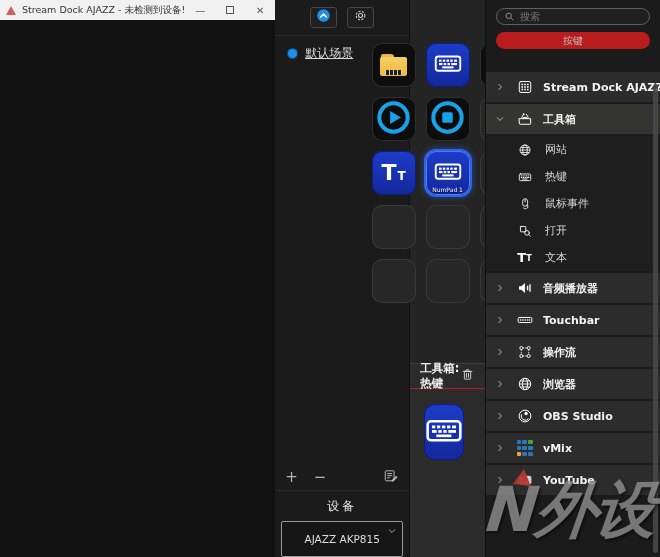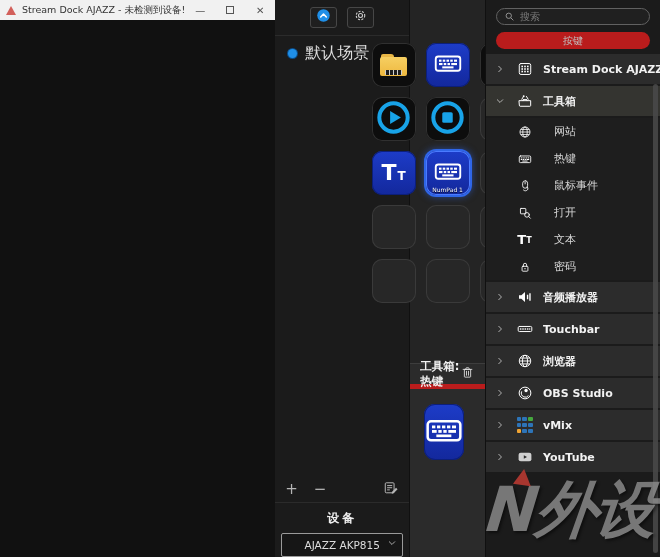--- a/index.html
+++ b/index.html
@@ -25,30 +25,30 @@
   .left { width:135px; background:#1b1b1b; border-right:1px solid #101010;
           display:flex; flex-direction:column; flex:0 0 auto; }
   .lp-toolbar { height:36px; display:flex; align-items:center; justify-content:center;
                 gap:10px; border-bottom:1px solid #2b2b2b; }
   .tool-btn { width:27px; height:21px; border:1px solid #474747; border-radius:3px;
               display:flex; align-items:center; justify-content:center; background:#1f1f1f; }
   .tool-btn svg { width:15px; height:15px; }
   .scene-row { height:24px; display:flex; align-items:center; gap:8px; padding:0 13px; margin-top:5px; }
   .scene-dot { width:9px; height:9px; border-radius:50%; background:#1f8fe8;
                box-shadow:0 0 0 1px #0b4d8a; flex:0 0 auto; }
-  .scene-label { color:#ddd; font-size:16px; }
+  .scene-label { color:#ddd; font-size:12px;text-decoration:underline; }
   .lp-spacer { flex:1; }
   .lp-bottom { height:26px; display:flex; align-items:center; padding:0 10px; gap:16px;
                border-bottom:1px solid #2b2b2b; }
   .pm-btn { color:#b5b5b5; font-size:15px; line-height:1; }
   .edit-btn { margin-left:auto; display:flex; }
   .edit-btn svg { width:16px; height:16px; }
-  .device-header { text-align:center; color:#eee; font-weight:bold; font-size:12px;
+  .device-header { text-align:center; color:#eee; font-weight:normal; font-size:12px;
                    letter-spacing:3px; padding:7px 0 5px; }
-  .device-select { margin:1px 6px 0; height:24px; border:1px solid #9a9a9a; border-radius:2px;
+  .device-select { margin:1px 6px 0; height:36px; border:1px solid #9a9a9a; border-radius:2px;
                    background:#161616; display:flex; align-items:center; justify-content:center;
                    color:#ddd; font-size:10.5px; position:relative; }
   .device-select .dd-chev { position:absolute; right:5px; top:4px; }
   .device-select .dd-chev svg { width:10px; height:10px; }
 
   
   .center { flex:1; display:flex; flex-direction:column; position:relative; min-width:0; }
   .grid-area { flex:1; position:relative; }
   #key-grid { position:absolute; top:43px; left:50%; transform:translateX(-50%);
               display:grid; grid-template-columns:repeat(3,44px); gap:10px; }
@@ -78,21 +78,21 @@
   .cgrid i:nth-child(3) { background:#45a83e; }
   .cgrid i:nth-child(7) { background:#f0a432; }
   .cgrid-key { width:32px; height:32px; gap:2.5px; }
   .cgrid-sm { width:16px; height:16px; gap:1.5px; }
   .cgrid-sm i { border-radius:1px; }
 
   
   .inspector { height:194px; background:#2b2b2b; border-top:1px solid #3d3d3d;
                display:flex; flex-direction:column; flex:0 0 auto; }
   .insp-header { height:25px; display:flex; align-items:center; padding:0 10px;
-                 border-bottom:5px solid #b91c1c;justify-content:space-between; }
+                 border-bottom:1px solid #b91c1c;justify-content:space-between; }
   .insp-title { color:#f0f0f0; font-size:11.5px; font-weight:bold; }
   .insp-trash { margin-left:auto; display:flex; }
   .insp-trash svg { width:15px; height:15px; }
   .insp-body { display:flex; padding:15px 14px 0; }
   .insp-key { width:56px; height:56px; border-radius:11px; background:linear-gradient(#1d3cc8,#13289c);
               box-shadow:inset 0 0 0 1px #0c1f7a; display:flex; align-items:center; justify-content:center; }
   .insp-key svg { width:40px; height:40px; }
   .insp-form { flex:1; margin-left:56px; display:flex; flex-direction:column; gap:11px; padding-top:2px; }
   .f-row { display:flex; align-items:center; gap:9px; }
   .f-label { width:38px; text-align:right; color:#cfcfcf; font-size:11px; flex:0 0 auto; }
@@ -108,31 +108,31 @@
   .right { width:175px; background:#1b1b1b; border-left:1px solid #101010; position:relative;
            display:flex; flex-direction:column; flex:0 0 auto; padding-top:8px; overflow:hidden; }
   .search-box { margin:0 10px; height:17px; border:1px solid #616161; border-radius:9px;
                 background:#202020; display:flex; align-items:center; padding:0 7px; gap:5px; }
   .search-box svg { width:11px; height:11px; flex:0 0 auto; }
   .search-input { flex:1; background:transparent; border:none; outline:none; color:#cfcfcf;
                   font-size:10px; min-width:0; font-family:inherit; }
   .search-input::placeholder { color:#7a7a7a; }
   .keys-btn { margin:7px 10px 0; height:17px; border-radius:9px; background:#b91c1c;
               color:#c0c0c0; font-size:10px; display:flex; align-items:center; justify-content:center; }
-  #section-list { margin-top:5px; flex:1; overflow:hidden; }
+  #section-list { margin-top:23px; flex:1; overflow:hidden; }
   .section { height:30px; background:#2c2c2c; display:flex; align-items:center;
              padding:0 0 0 9px; gap:9px; margin-bottom:2px; }
   .section.expanded { background:#343430; }
   .sec-chev { width:11px; display:flex; color:#c8c8c8; flex:0 0 auto; }
   .sec-chev svg { width:10px; height:10px; }
   .sec-icon { width:19px; display:flex; justify-content:center; flex:0 0 auto; }
   .sec-icon svg { width:16px; height:16px; }
   .sec-label { color:#f2f2f2; font-size:11px; font-weight:bold; white-space:nowrap; }
   .sub-list { background:#1e1e1e; margin-bottom:2px; }
-  .sub-item { height:27px; display:flex; align-items:center; padding-left:30px; gap:21px; }
+  .sub-item { height:27px; display:flex; align-items:center; padding-left:30px; gap:12px; }
   .sub-icon { width:17px; display:flex; justify-content:center; flex:0 0 auto; }
   .sub-icon svg { width:14px; height:14px; }
   .sub-label { color:#d8d8d8; font-size:11px; }
   .tt-side { color:#fff; font-weight:bold; display:flex; align-items:flex-end; }
   .tt-side .t1 { font-size:13px; line-height:1; }
   .tt-side .t2 { font-size:8px; line-height:1.2; }
   .rp-scroll { position:absolute; top:84px; bottom:4px; right:2px; width:5px;
                background:#4a4a4a; border-radius:3px; opacity:.85; }
 
   
@@ -456,32 +456,20 @@
             </div>
             <div class="sub-item">
               <span class="sub-icon">
                 <span class="tt-side">
                   <span class="t1">T</span>
                   <span class="t2">T</span>
                 </span>
               </span>
               <span class="sub-label">文本</span>
             </div>
-            <div class="sub-item">
-              <span class="sub-icon">
-                <svg viewBox="0 0 24 24">
-                  <g stroke="#fff" fill="none" stroke-width="1.5" stroke-linecap="round" stroke-linejoin="round">
-                    <rect x="7" y="10.8" width="10" height="8.4" rx="1.4"></rect>
-                    <path d="M9.2 10.8V8.4a2.8 2.8 0 0 1 5.6 0v2.4"></path>
-                  </g>
-                  <circle cx="12" cy="14.8" r="1.2" fill="#fff"></circle>
-                </svg>
-              </span>
-              <span class="sub-label">密码</span>
-            </div>
           </div>
           <div class="section">
             <span class="sec-chev">
               <svg viewBox="0 0 24 24">
                 <path d="M9 5.5 15.5 12 9 18.5" stroke="#fff" fill="none" stroke-width="1.5" stroke-linecap="round" stroke-linejoin="round"></path>
               </svg>
             </span>
             <span class="sec-icon">
               <svg viewBox="0 0 24 24">
                 <g fill="#fff">
@@ -515,20 +503,39 @@
           </div>
           <div class="section">
             <span class="sec-chev">
               <svg viewBox="0 0 24 24">
                 <path d="M9 5.5 15.5 12 9 18.5" stroke="#fff" fill="none" stroke-width="1.5" stroke-linecap="round" stroke-linejoin="round"></path>
               </svg>
             </span>
             <span class="sec-icon">
               <svg viewBox="0 0 24 24">
                 <g stroke="#fff" fill="none" stroke-width="1.4">
+                  <circle cx="6.5" cy="6" r="2.3"></circle>
+                  <circle cx="17.5" cy="6" r="2.3"></circle>
+                  <circle cx="6.5" cy="18" r="2.3"></circle>
+                  <circle cx="17.5" cy="18" r="2.3"></circle>
+                  <path d="M8.8 6h6.4M6.5 8.3v7.4M17.5 8.3v7.4M8.8 18h6.4" stroke-dasharray="2 1.6"></path>
+                </g>
+              </svg>
+            </span>
+            <span class="sec-label">操作流</span>
+          </div>
+          <div class="section">
+            <span class="sec-chev">
+              <svg viewBox="0 0 24 24">
+                <path d="M9 5.5 15.5 12 9 18.5" stroke="#fff" fill="none" stroke-width="1.5" stroke-linecap="round" stroke-linejoin="round"></path>
+              </svg>
+            </span>
+            <span class="sec-icon">
+              <svg viewBox="0 0 24 24">
+                <g stroke="#fff" fill="none" stroke-width="1.4">
                   <circle cx="12" cy="12" r="8.6"></circle>
                   <ellipse cx="12" cy="12" rx="3.8" ry="8.6"></ellipse>
                   <path d="M3.4 12h17.2M4.8 7.6h14.4M4.8 16.4h14.4"></path>
                 </g>
               </svg>
             </span>
             <span class="sec-label">浏览器</span>
           </div>
           <div class="section">
             <span class="sec-chev">

